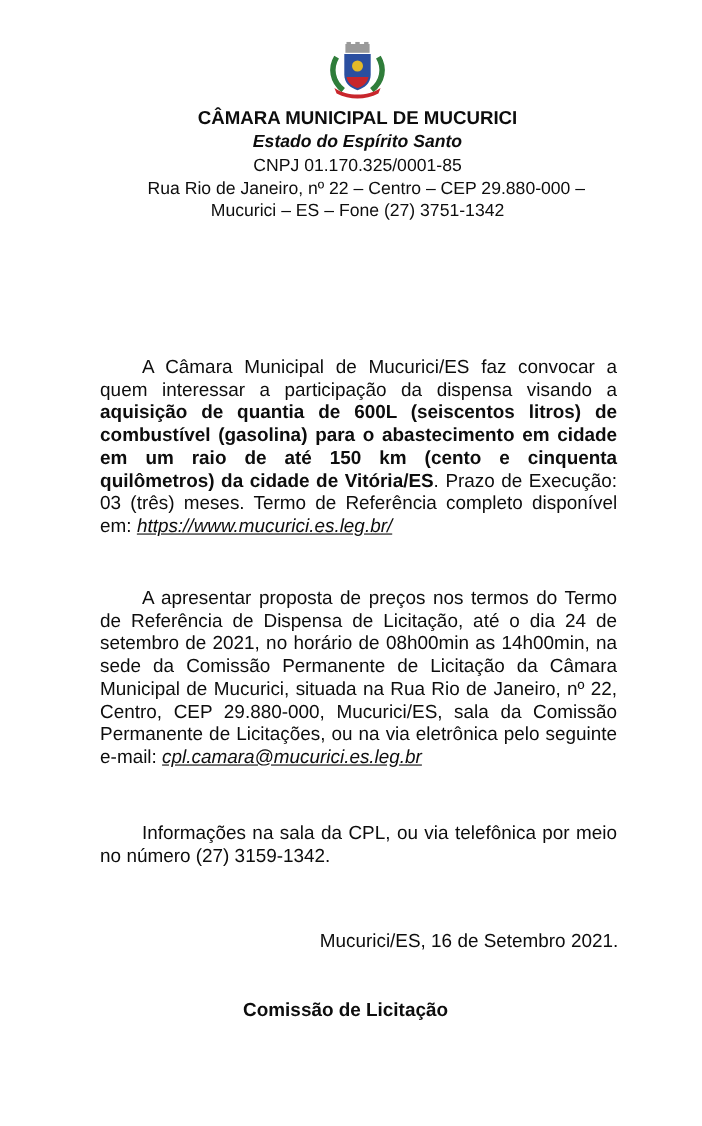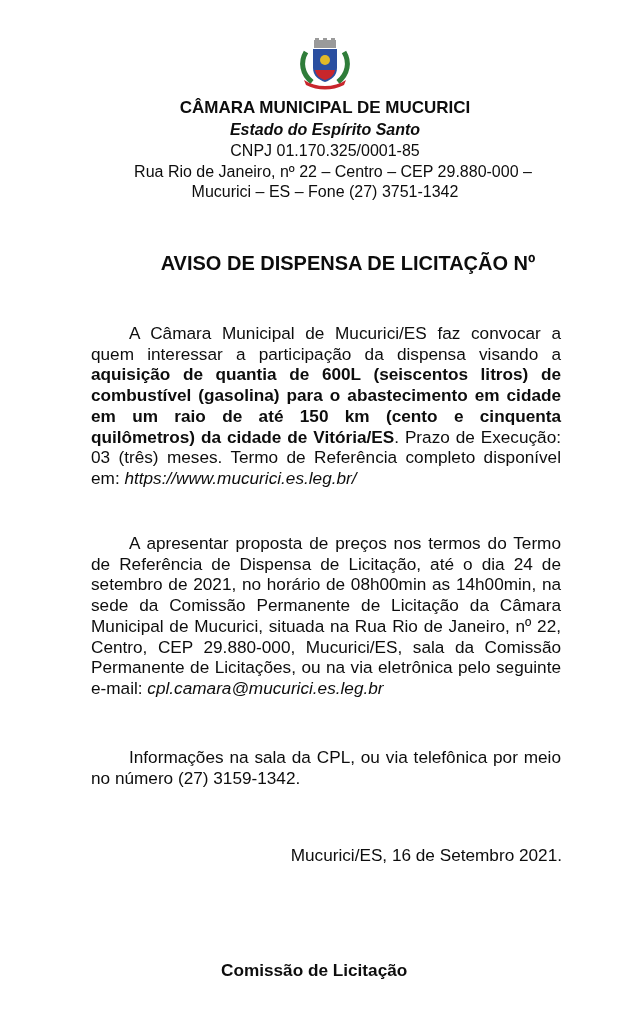--- a/index.html
+++ b/index.html
@@ -14,23 +14,23 @@
   .hdr-city { top: 183px; left: 6px; font-size: 16px; }
   .notice-title { position: absolute; top: 250px; left: 118px; width: 460px; text-align: center;
                   font-weight: bold; font-size: 20px; line-height: 26px; }
   .para { position: absolute; left: 91px; width: 470px; font-size: 17.2px; line-height: 20.7px;
           text-align: justify; }
   .para .indent { display: inline-block; width: 38px; }
   .p1 { top: 323px; }
   .p2 { top: 533px; }
   .p3 { top: 747px; }
   .signoff-date { position: absolute; top: 845px; right: 76px; font-size: 17.2px; margin-left: 47px; }
-  .signoff-name { position: absolute; top: 960px; left: 221px; font-size: 17.2px; font-weight: bold; }
+  .signoff-name { position: absolute; top: 908px; left: 221px; font-size: 17.2px; font-weight: bold; }
   b { font-weight: bold; }
-  i { font-style: italic; }
+  i { font-style: italic; text-decoration: underline; }
 </style>
 </head>
 <body>
 
 <div class="crest">
   <svg width="54" height="52" viewBox="0 0 54 52">
 
     <path d="M8 14 C2 24 4 36 14 44" stroke="#2f7d3a" stroke-width="5" fill="none"></path>
     <path d="M46 14 C52 24 50 36 40 44" stroke="#2f7d3a" stroke-width="5" fill="none"></path>
 
@@ -47,21 +47,20 @@
   </svg>
 </div>
 
 <div class="hdr hdr-title">CÂMARA MUNICIPAL DE MUCURICI</div>
 <div class="hdr hdr-state">Estado do Espírito Santo</div>
 <div class="hdr hdr-cnpj">CNPJ 01.170.325/0001-85</div>
 <div class="hdr hdr-addr">Rua Rio de Janeiro, nº 22 – Centro – CEP 29.880-000 –</div>
 <div class="hdr hdr-city">Mucurici – ES – Fone (27) 3751-1342</div>
 
 <div class="notice-title">
-  <div>AVISO DE DISPENSA DE LICITAÇÃO Nº</div>
 </div>
 
 <div class="para p1"><span class="indent"></span><span>A Câmara Municipal de Mucurici/ES faz convocar a quem interessar a participação da dispensa visando a </span><b>aquisição de quantia de 600L (seiscentos litros) de combustível (gasolina) para o abastecimento em cidade em um raio de até 150 km (cento e cinquenta quilômetros) da cidade de Vitória/ES</b><span>. Prazo de Execução: 03 (três) meses. Termo de Referência completo disponível em: </span><i>https://www.mucurici.es.leg.br/</i></div>
 
 <div class="para p2"><span class="indent"></span><span>A apresentar proposta de preços nos termos do Termo de Referência de Dispensa de Licitação, até o dia 24 de setembro de 2021, no horário de 08h00min as 14h00min, na sede da Comissão Permanente de Licitação da Câmara Municipal de Mucurici, situada na Rua Rio de Janeiro, nº 22, Centro, CEP 29.880-000, Mucurici/ES, sala da Comissão Permanente de Licitações, ou na via eletrônica pelo seguinte e-mail: </span><i>cpl.camara@mucurici.es.leg.br</i></div>
 
 <div class="para p3"><span class="indent"></span><span>Informações na sala da CPL, ou via telefônica por meio no número (27) 3159-1342.</span></div>
 
 <div class="signoff-date">Mucurici/ES, 16 de Setembro 2021.</div>
 <div class="signoff-name">Comissão de Licitação</div>

